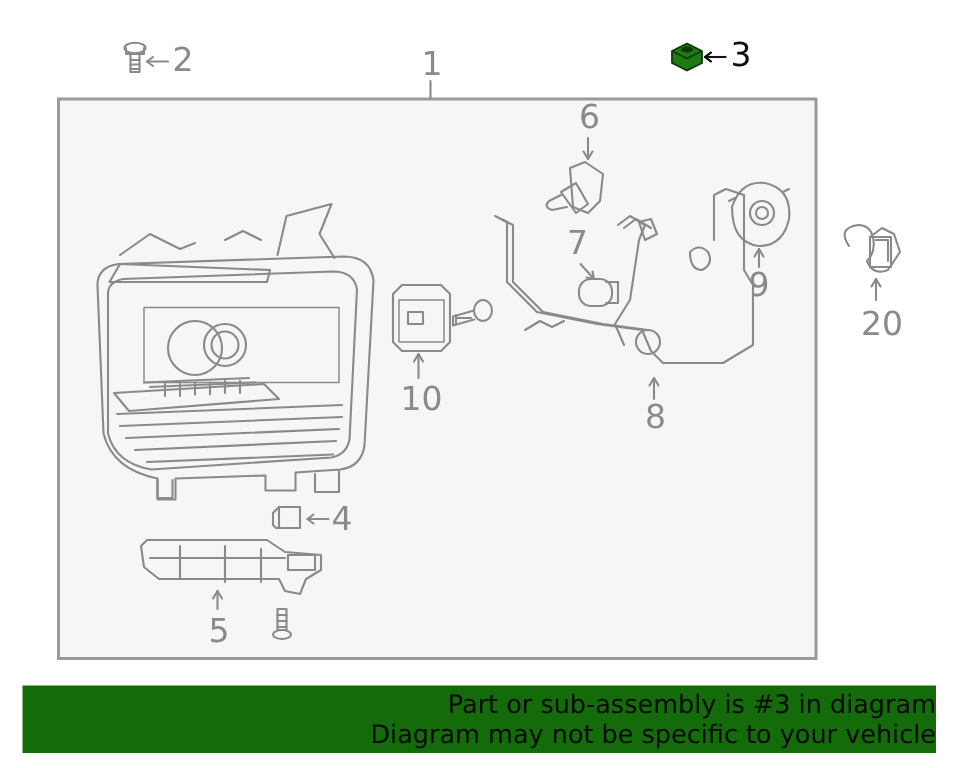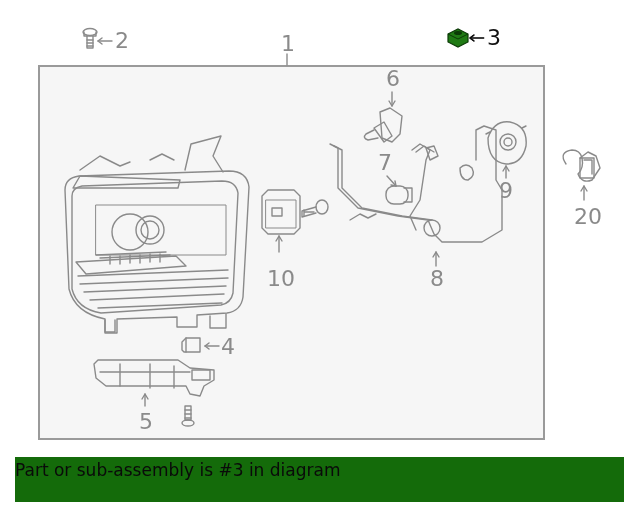--- a/index.html
+++ b/index.html
@@ -5,21 +5,21 @@
   html, body { margin: 0; padding: 0; background: #ffffff; }
   body { width: 640px; height: 512px; position: relative; overflow: hidden;
          font-family: "DejaVu Sans", sans-serif; }
   .stage { position: absolute; left: 0; top: 0; width: 640px; height: 512px; }
   .frame { position: absolute; left: 38px; top: 65px; width: 503px; height: 371px;
            background: #f6f6f6; border: 2px solid #9a9a9a; box-sizing: content-box; }
   .callout { position: absolute; font-size: 22px; color: #8a8a8a; line-height: 1; }
   .callout.hl { color: #111; }
   svg.art { position: absolute; left: 0; top: 0; }
   .banner { position: absolute; left: 15px; top: 457px; width: 609px; height: 45px;
-            background: #146b0a; color: #0a0a0a; text-align: left;
+            background: #146b0a; color: #0a0a0a; text-align: right;
             font-size: 17px; line-height: 20px; padding-top: 3px; box-sizing: border-box; }
   .banner div { white-space: nowrap; }
 </style>
 </head>
 <body>
 
 <div class="stage">
 
   <div class="frame"></div>
 
@@ -147,19 +147,20 @@
 
   <span class="callout" style="left:281px;top:33px;">1</span>
   <span class="callout" style="left:115px;top:30px;">2</span>
   <span class="callout hl" style="left:487px;top:27px;">3</span>
   <span class="callout" style="left:221px;top:336px;">4</span>
   <span class="callout" style="left:139px;top:411px;">5</span>
   <span class="callout" style="left:386px;top:68px;">6</span>
   <span class="callout" style="left:378px;top:152px;">7</span>
   <span class="callout" style="left:430px;top:268px;">8</span>
   <span class="callout" style="left:499px;top:180px;">9</span>
-  <span class="callout" style="left:267px;top:268px;">10</span>
+  <span class="callout" style="left:267px;top:256px;">10</span>
   <span class="callout" style="left:574px;top:206px;">20</span>
 
   <div class="banner">
     <div>Part or sub-assembly is #3 in diagram</div>
+    <div>Diagram may not be specific to your vehicle</div>
   </div>
 </div>
 
 </body></html>

